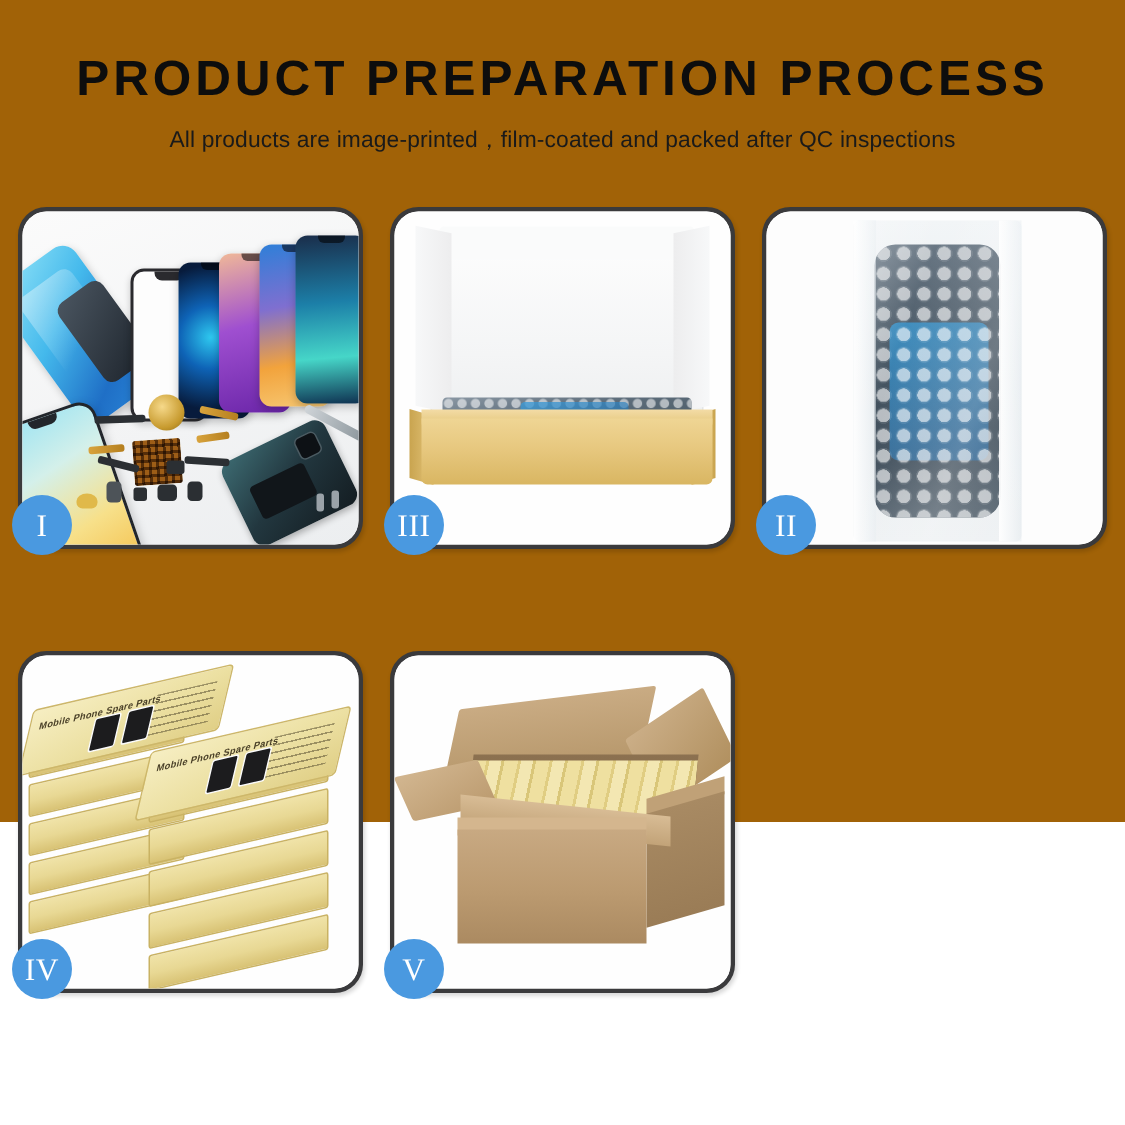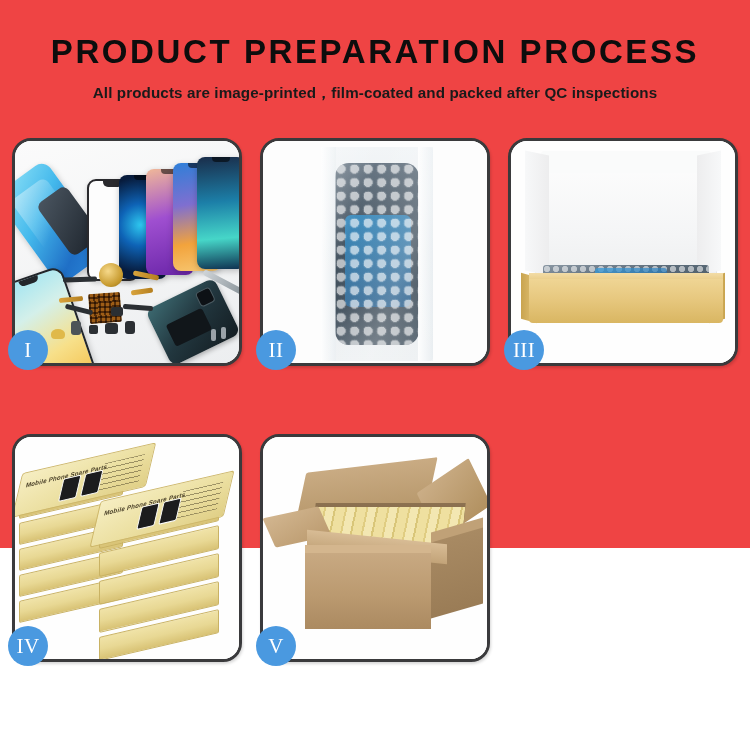--- a/index.html
+++ b/index.html
@@ -9,39 +9,39 @@
     height: 750px;
     background: #ffffff;
     font-family: "Liberation Sans", sans-serif;
     overflow: hidden;
   }
 
   .page {
     position: relative;
     width: 750px;
     height: 548px;
-    background: #ef4444;
+    background: #a16207;
   }
 
   
   .header { width: 100%; padding-top: 32px; text-align: center; }
 
   .page-title {
     font-size: 33px;
     font-weight: bold;
     letter-spacing: 2.6px;
     color: #0d0d0d;
     line-height: 1.2;
     white-space: nowrap;
   }
 
   .page-subtitle {
     margin-top: 11px;
     font-size: 15.2px;
-    font-weight: bold;
+    font-weight: normal;
     letter-spacing: 0.1px;
     color: #1a1a1a;
     white-space: nowrap;
   }
 
   
   .grid {
     position: absolute;
     left: 12px;
     top: 138px;
@@ -486,48 +486,48 @@
         <div class="dot d5"></div>
         <div class="dot d6"></div>
         <div class="dot d7"></div>
         <div class="dot d8"></div>
         <div class="tweezer"></div>
       </div>
       <div class="badge">I</div>
     </div>
 
     <div class="panel">
-      <div class="panel-photo scene-bubble">
-        <div class="pouch">
-          <div class="pouch-inner">
-            <div class="bubbles"></div>
-          </div>
-          <div class="pouch-seal-l"></div>
-          <div class="pouch-seal-r"></div>
-          <div class="pouch-sheen"></div>
-        </div>
-      </div>
-      <div class="badge">II</div>
-    </div>
-
-    <div class="panel">
       <div class="panel-photo scene-mailer">
         <div class="mailer-backwall"></div>
         <div class="mailer-lid-top"></div>
         <div class="mailer-lid-l"></div>
         <div class="mailer-lid-r"></div>
         <div class="mailer-content">
           <div class="bb"></div>
         </div>
         <div class="mailer-side-l"></div>
         <div class="mailer-side-r"></div>
         <div class="mailer-front-lip"></div>
         <div class="mailer-front"></div>
       </div>
       <div class="badge">III</div>
+    </div>
+
+    <div class="panel">
+      <div class="panel-photo scene-bubble">
+        <div class="pouch">
+          <div class="pouch-inner">
+            <div class="bubbles"></div>
+          </div>
+          <div class="pouch-seal-l"></div>
+          <div class="pouch-seal-r"></div>
+          <div class="pouch-sheen"></div>
+        </div>
+      </div>
+      <div class="badge">II</div>
     </div>
 
     <div class="panel">
       <div class="panel-photo scene-stack">
         <div class="sbox st-l5"></div>
         <div class="sbox st-l4"></div>
         <div class="sbox st-l3"></div>
         <div class="sbox st-l2"></div>
         <div class="sbox st-l1"></div>
         <div class="lid lid-a">

